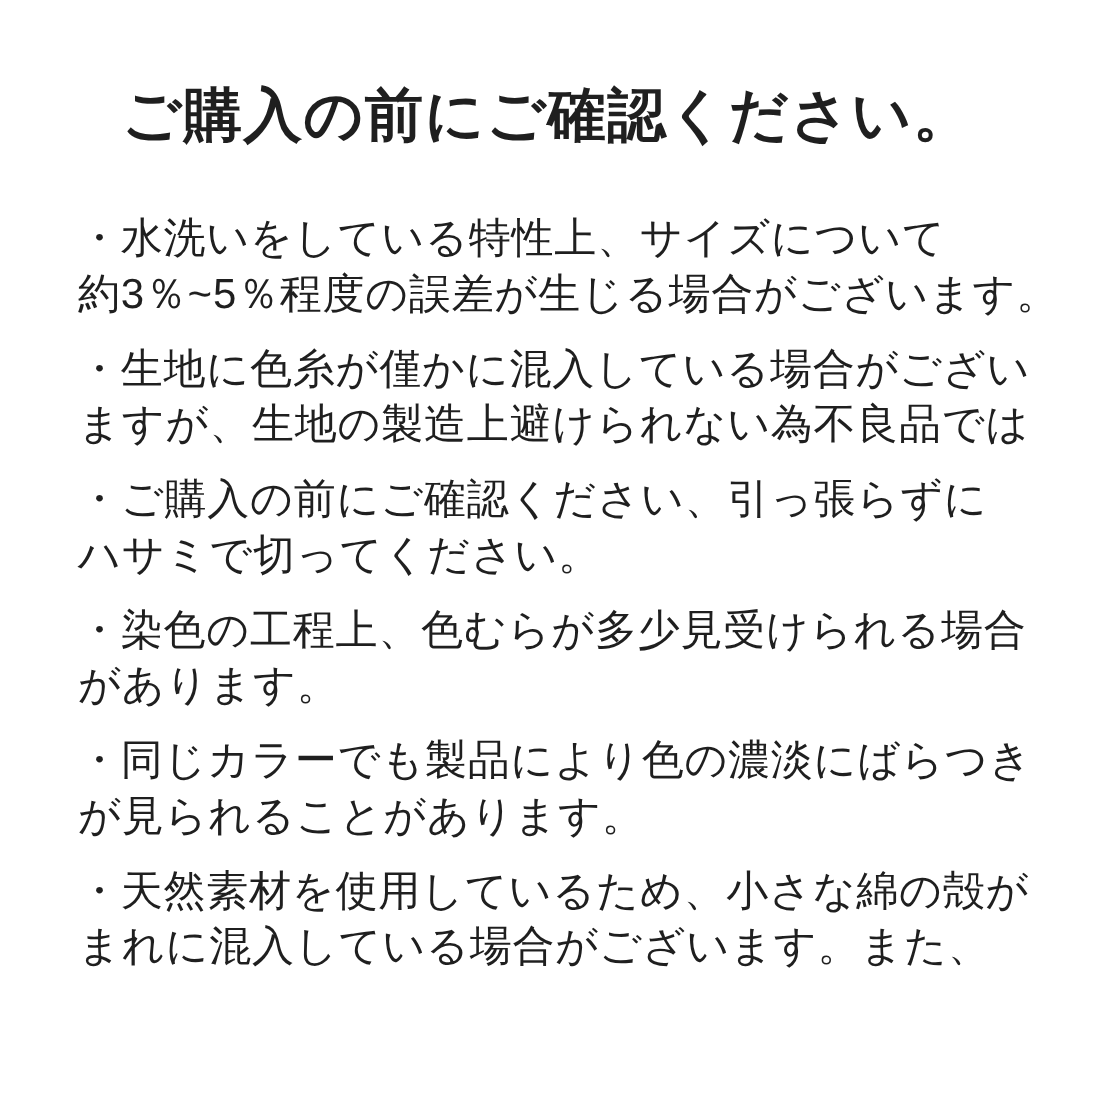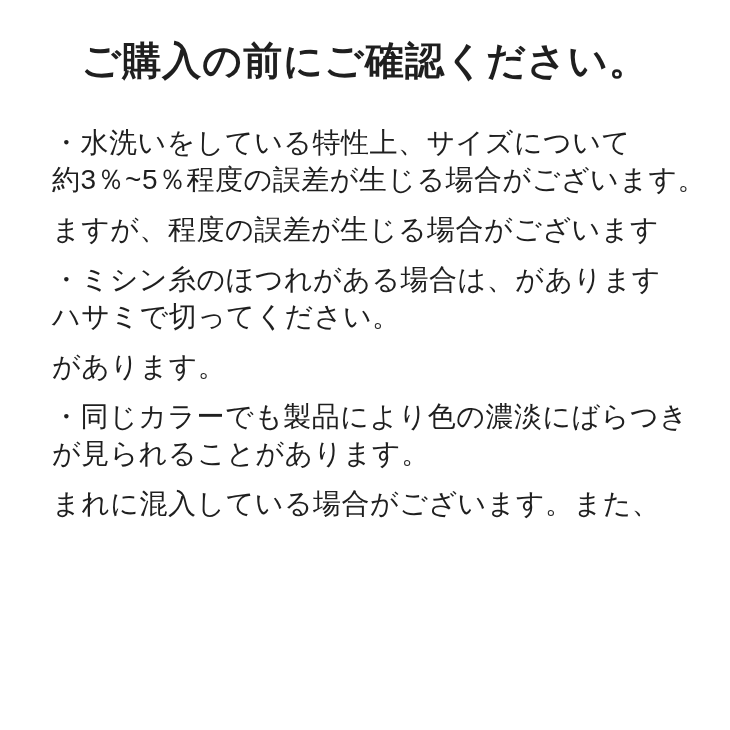--- a/index.html
+++ b/index.html
@@ -14,21 +14,21 @@
   }
   .page{
     position:relative;
     width:730px;
     height:730px;
     background:var(--bg-color);
     color:var(--text-color);
     overflow:hidden;
   }
   .title{
-    margin-top:34px;
+    margin-top:50px;
     text-align:center;
     font-size:39px;
     font-weight:bold;
     letter-spacing:1px;
     color:var(--text-color);
     white-space:nowrap;
   }
   .notes{
     margin-top:36px;
     padding-left:52px;
@@ -55,35 +55,38 @@
   <h1 class="title">ご購入の前にご確認ください。</h1>
 
   <div class="notes">
 
     <p class="note">
       <span class="line">・水洗いをしている特性上、サイズについて</span>
       <span class="line">約3％~5％程度の誤差が生じる場合がございます。</span>
     </p>
 
     <p class="note">
-      <span class="line">ますが、程度の誤差が生じる場合がございます</span>
+      <span class="line">・生地に色糸が僅かに混入している場合がござい</span>
+      <span class="line">ますが、生地の製造上避けられない為不良品では</span>
     </p>
 
     <p class="note">
-      <span class="line">・ミシン糸のほつれがある場合は、があります</span>
+      <span class="line">・ご購入の前にご確認ください、引っ張らずに</span>
       <span class="line">ハサミで切ってください。</span>
     </p>
 
     <p class="note">
+      <span class="line">・染色の工程上、色むらが多少見受けられる場合</span>
       <span class="line">があります。</span>
     </p>
 
     <p class="note">
       <span class="line">・同じカラーでも製品により色の濃淡にばらつき</span>
       <span class="line">が見られることがあります。</span>
     </p>
 
     <p class="note">
+      <span class="line">・天然素材を使用しているため、小さな綿の殻が</span>
       <span class="line">まれに混入している場合がございます。また、</span>
     </p>
 
   </div>
 </div>
 
 </body></html>

